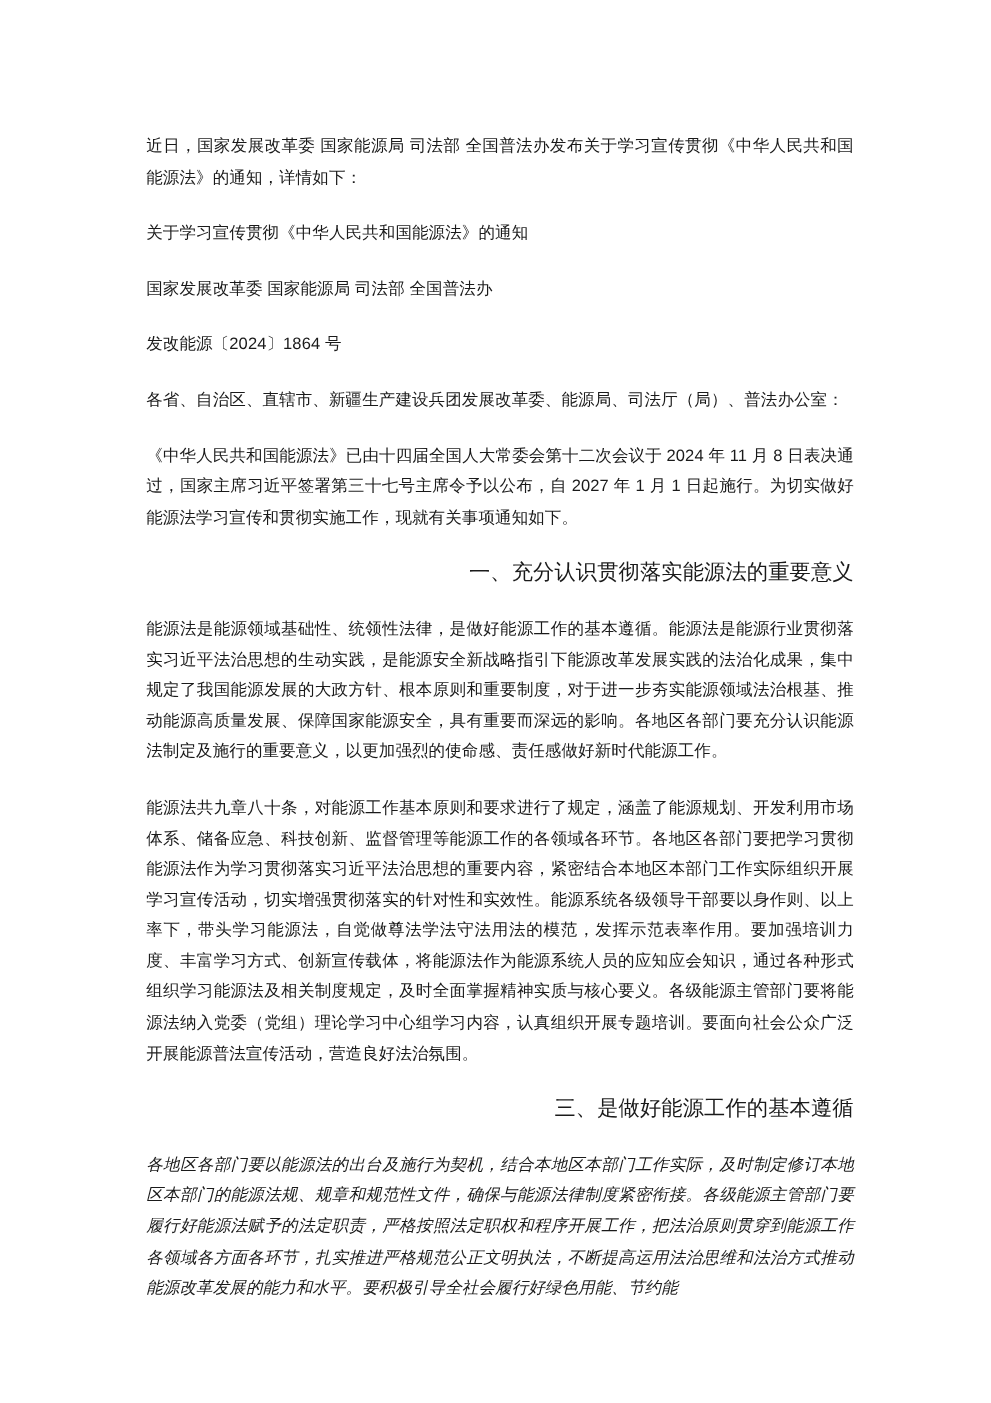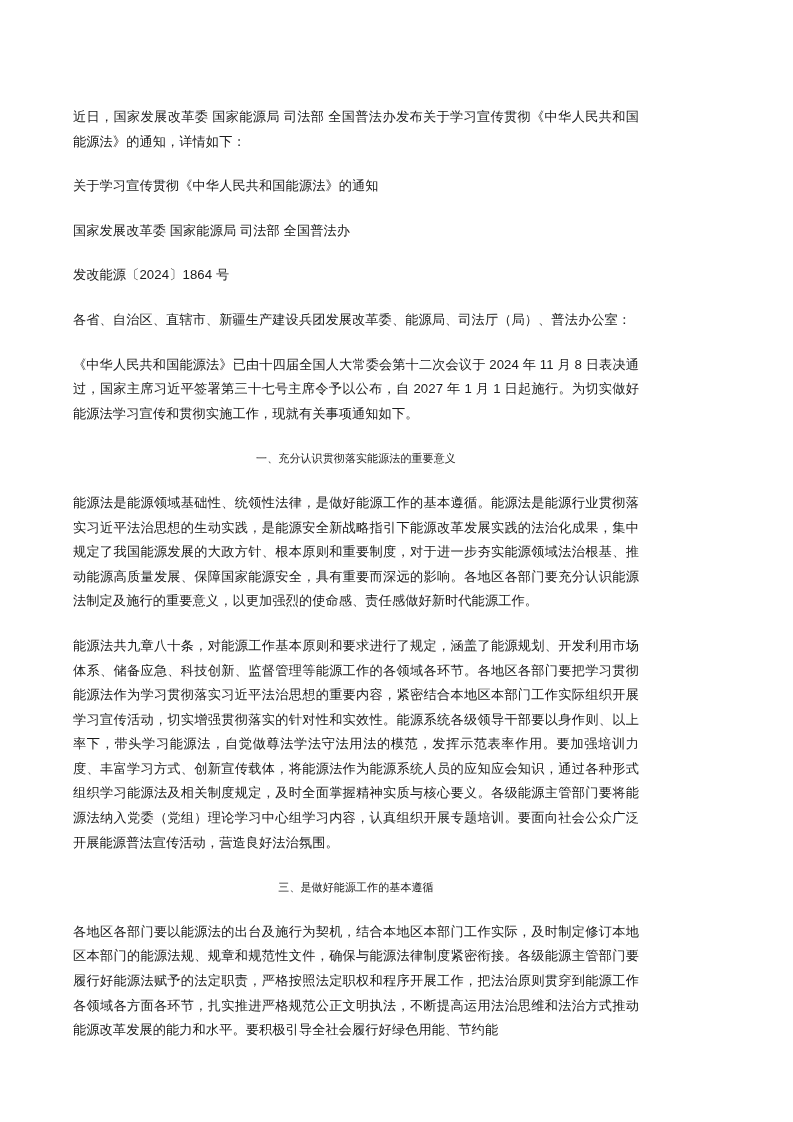--- a/index.html
+++ b/index.html
@@ -12,46 +12,47 @@
     height: 1122px;
     overflow: hidden;
     font-family: "Liberation Sans", "DejaVu Sans", sans-serif;
     color: #1a1a1a;
     -webkit-font-smoothing: antialiased;
   }
   .page {
     width: 793px;
     height: 1122px;
     box-sizing: border-box;
-    padding: 105px 114px 0 73px;
+    padding: 105px 114px 0 117px;
     overflow: hidden;
     position: relative;
   }
   .doc-body {
     width: 566px;
   }
   .para {
     font-size: 13.2px;
     line-height: 24.6px;
     letter-spacing: 0.1px;
     text-align: justify;
     text-justify: inter-character;
     margin: 0 0 20px 0;
     word-break: break-all;
   }
   .para:last-child {
     margin-bottom: 0;
+    font-style: italic;
   }
   .heading {
-    font-size: 11px;
+    font-size: 17px;
     line-height: 24.6px;
     letter-spacing: 0.1px;
     margin: 0 0 20px 0;
     font-weight: normal;
-    text-align: center;
+    text-align: right;
   }
   .lede {
     text-align: justify;
   }
   .short {
     text-align: left;
   }
 </style>
 </head>
 <body>

